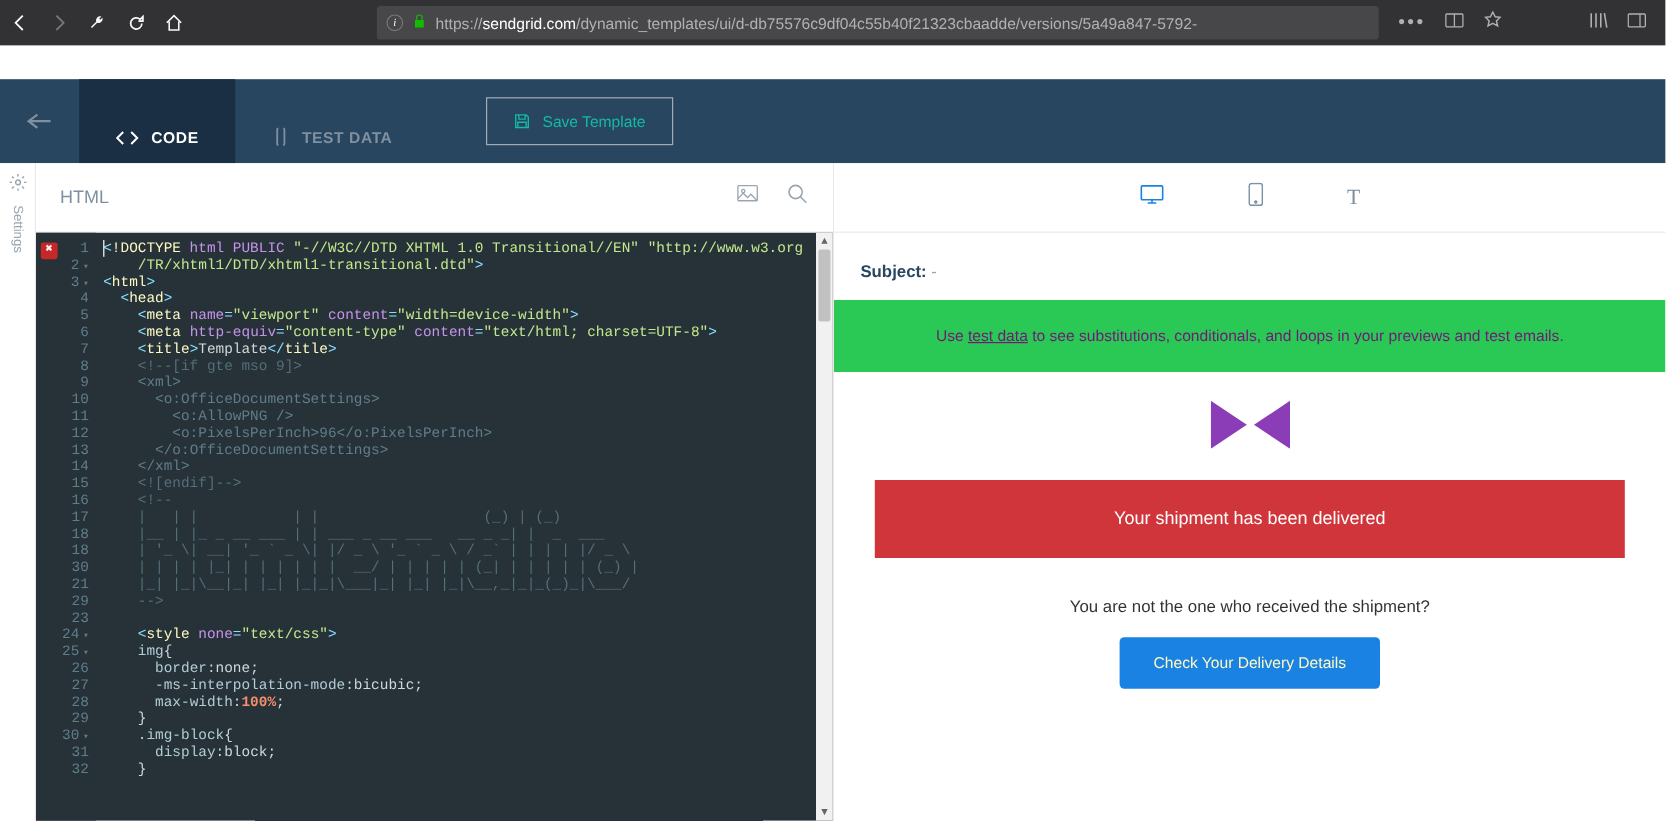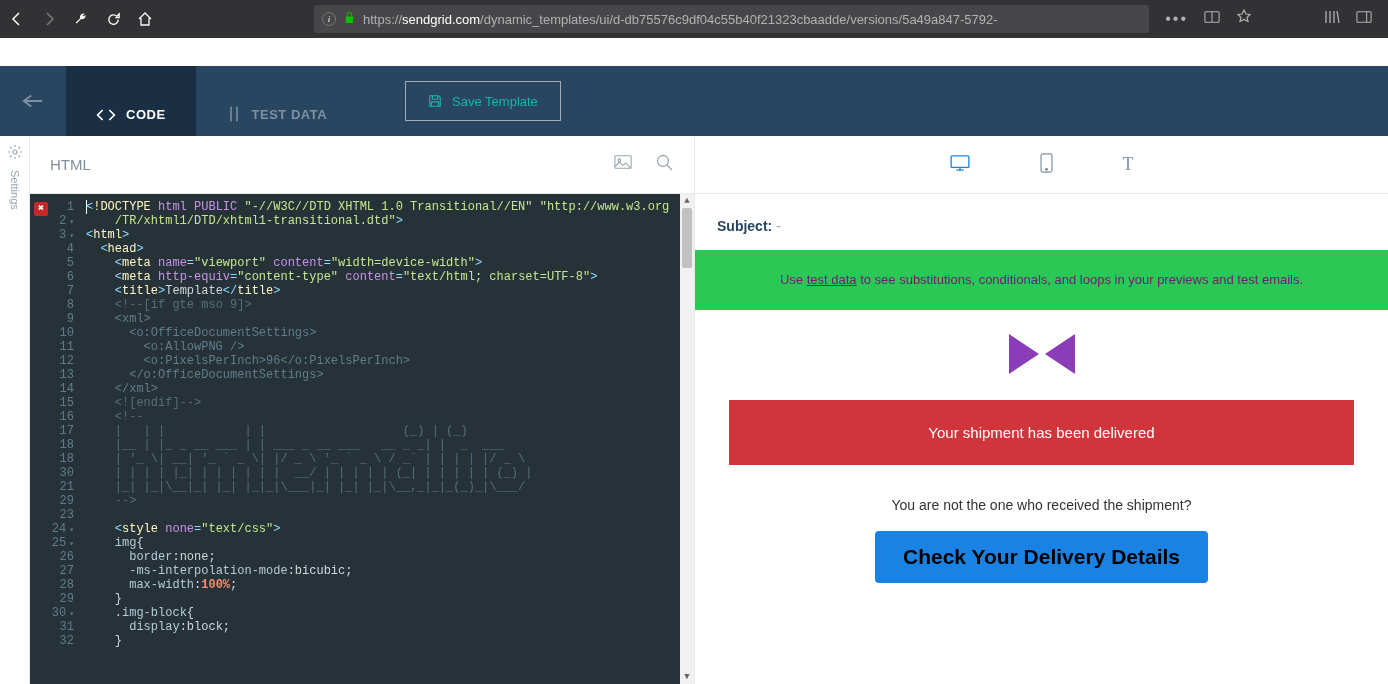--- a/index.html
+++ b/index.html
@@ -69,21 +69,21 @@
 .subject-row { padding: 0 22px 16px; font-size: 14px; color: #294661; font-weight: 600; }
 .subject-row .dash { color: #9aa5af; font-weight: 400; }
 .banner { background: #2ac956; color: #701a75; text-align: center; padding: 20px 60px; font-size: 13px; line-height: 1.5; }
 .banner .link { text-decoration: underline; cursor: pointer; }
 .email-area { padding: 24px 34px 0; }
 .bowtie { display: flex; justify-content: center; margin-bottom: 26px; }
 .bowtie svg { display: block; }
 .delivered-bar { background: #d0353b; color: #fff; text-align: center; padding: 24px 10px; font-size: 15px; }
 .question { text-align: center; color: #333; font-size: 14px; padding: 32px 10px 18px; }
 .cta-wrap { text-align: center; }
-.cta-btn { display: inline-block; background: #1a82e2; color: #000000; border-radius: 4px; padding: 14px 28px; font-size: 21px; font-weight: 700; border: none; cursor: pointer; }
+.cta-btn { display: inline-block; background: #1a82e2; color: #fef9c3; border-radius: 4px; padding: 14px 28px; font-size: 13px; font-weight: 400; border: none; cursor: pointer; }
 </style>
 </head>
 <body>
 
 <div class="browser-chrome">
   <div class="nav-icons">
     <span>
         <svg width="16" height="16" viewBox="0 0 16 16" stroke="currentColor" fill="none" stroke-width="1.5">
           <path d="M10 2 L4 8 L10 14"></path>
         </svg>

